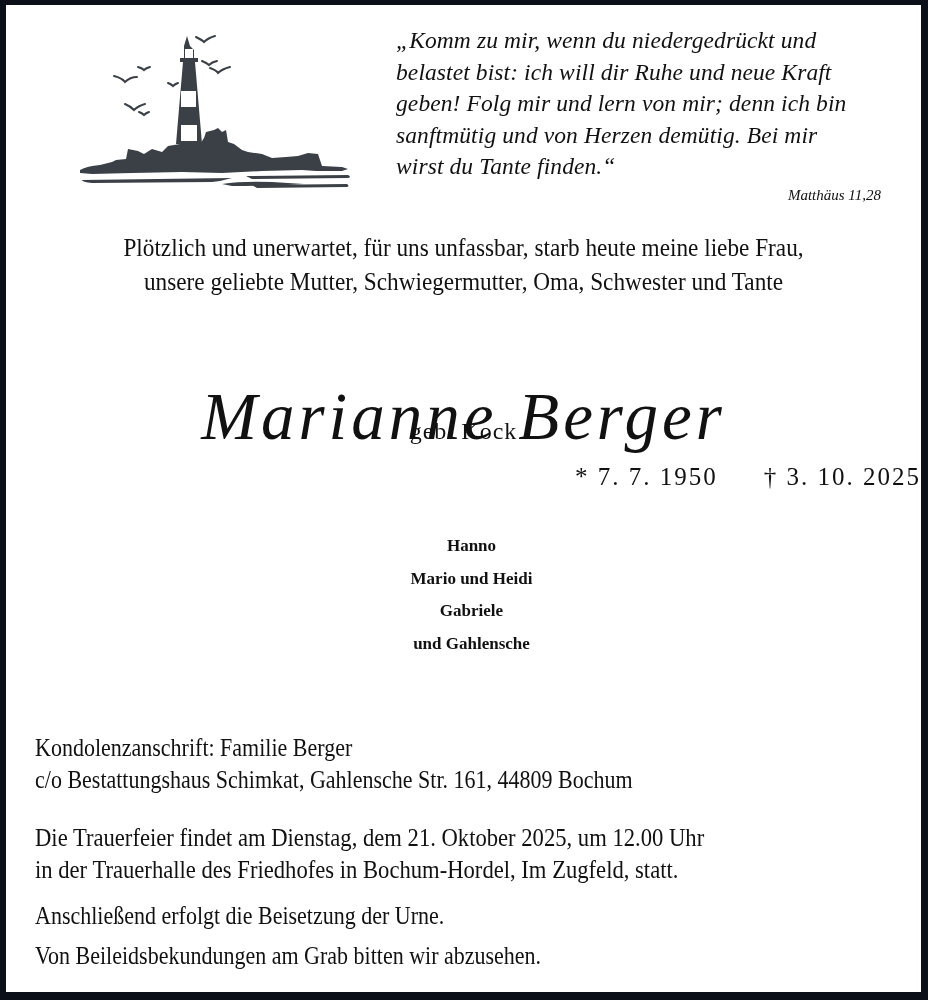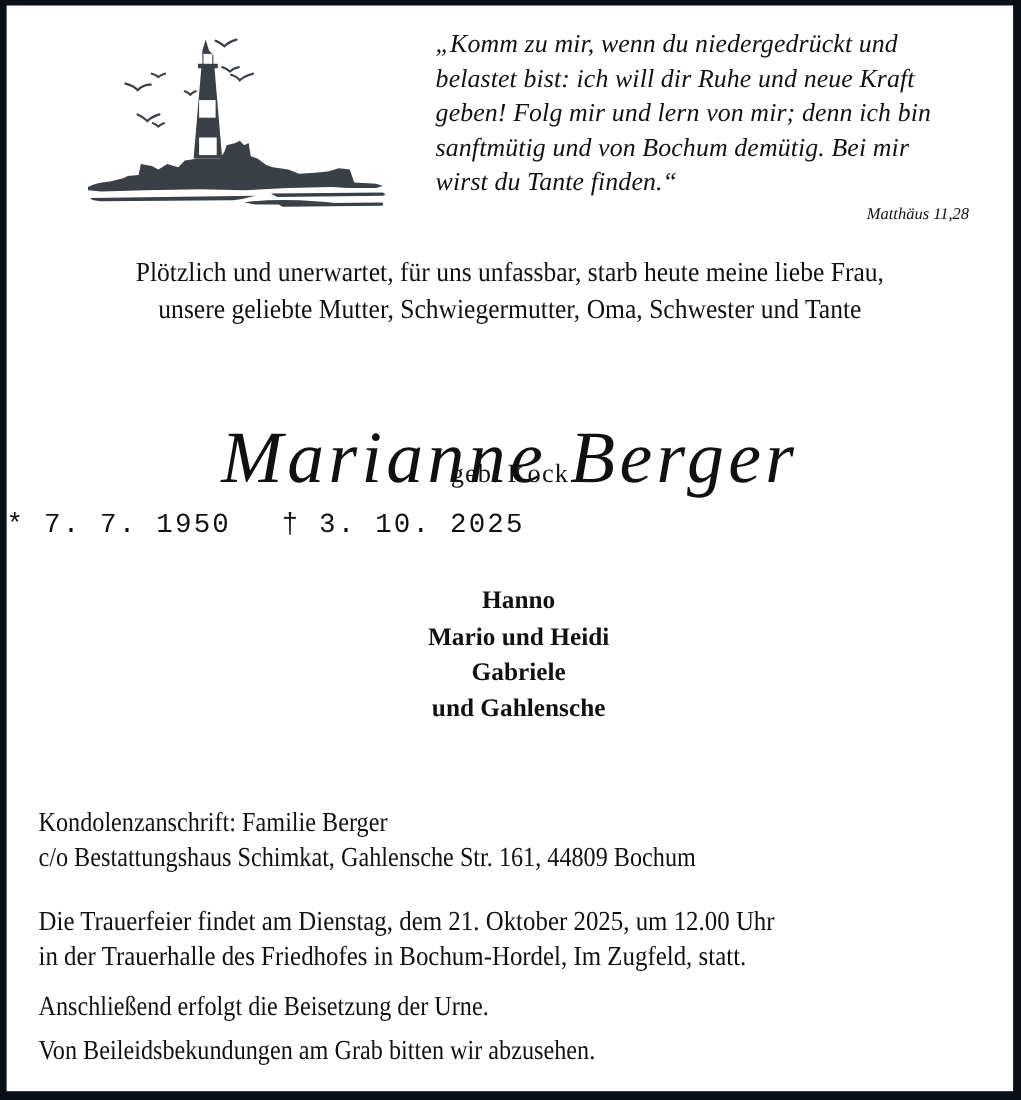--- a/index.html
+++ b/index.html
@@ -37,27 +37,27 @@
   .name {
     left: 0; right: 0; top: 330px; text-align: center;
     font-style: italic; font-size: 67px; letter-spacing: 4px;
     line-height: 80px; white-space: nowrap; margin-top: 41px;
   }
   .birthname {
     left: 0; right: 0; top: 413px; text-align: center;
     font-size: 24px; letter-spacing: 1px; white-space: nowrap;
   }
   .dates {
-    left: 0; right: 0; top: 458px; text-align: left;
-    font-size: 25px; letter-spacing: 2px; white-space: nowrap; font-family: Liberation Mono, monospace;
+    left: 0; right: 0; top: 458px; text-align: right;
+    font-size: 25px; letter-spacing: 2px; white-space: nowrap;
   }
   .dates .gap { display: inline-block; width: 46px; }
   .family {
     left: 0; right: 0; top: 525px; text-align: center;
-    font-weight: bold; font-size: 23px; line-height: 32.5px; padding-left: 16px;
+    font-weight: bold; font-size: 17px; line-height: 32.5px; padding-left: 16px;
   }
   .family .line { display: block; white-space: nowrap; }
   .para {
     left: 29px; white-space: nowrap;
     font-size: 25px; line-height: 31.5px;
     transform: scaleX(0.88); transform-origin: left;
   }
   .para .line { display: block; }
   .condolence { top: 727px; }
   .ceremony { top: 817px; transform: scaleX(0.905); }
@@ -99,21 +99,21 @@
         <path d="M53 72 Q58 74 62 78 Q66 74 73 72"></path>
         <path d="M67 80 Q70 81 72 83 Q74 81 77 80"></path>
       </g>
     </svg>
   </div>
 
   <div class="abs quote">
     <span class="line">„Komm zu mir, wenn du niedergedrückt und</span>
     <span class="line">belastet bist: ich will dir Ruhe und neue Kraft</span>
     <span class="line">geben! Folg mir und lern von mir; denn ich bin</span>
-    <span class="line">sanftmütig und von Bochum demütig. Bei mir</span>
+    <span class="line">sanftmütig und von Herzen demütig. Bei mir</span>
     <span class="line">wirst du Tante finden.“</span>
   </div>
   <div class="abs quote-ref">Matthäus 11,28</div>
 
   <div class="abs intro">
     <span class="line">Plötzlich und unerwartet, für uns unfassbar, starb heute meine liebe Frau,</span>
     <span class="line">unsere geliebte Mutter, Schwiegermutter, Oma, Schwester und Tante</span>
   </div>
 
   <div class="abs name">Marianne Berger</div>

